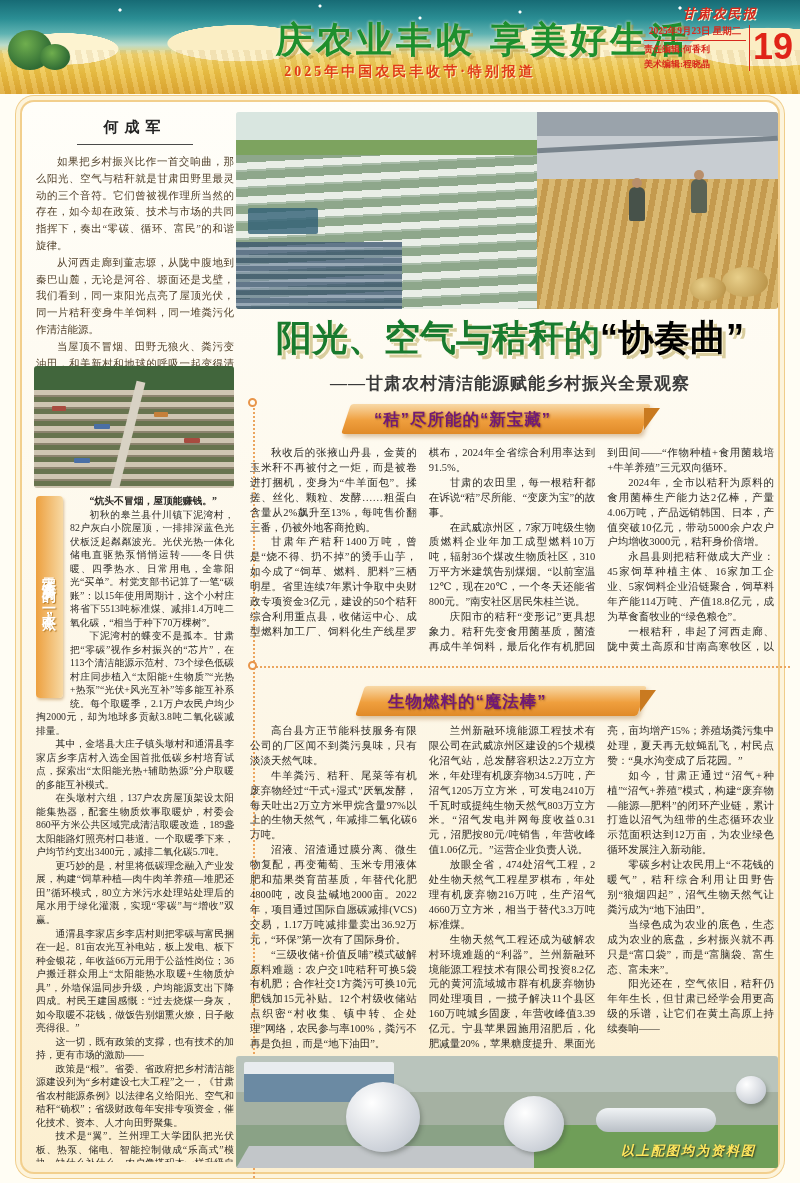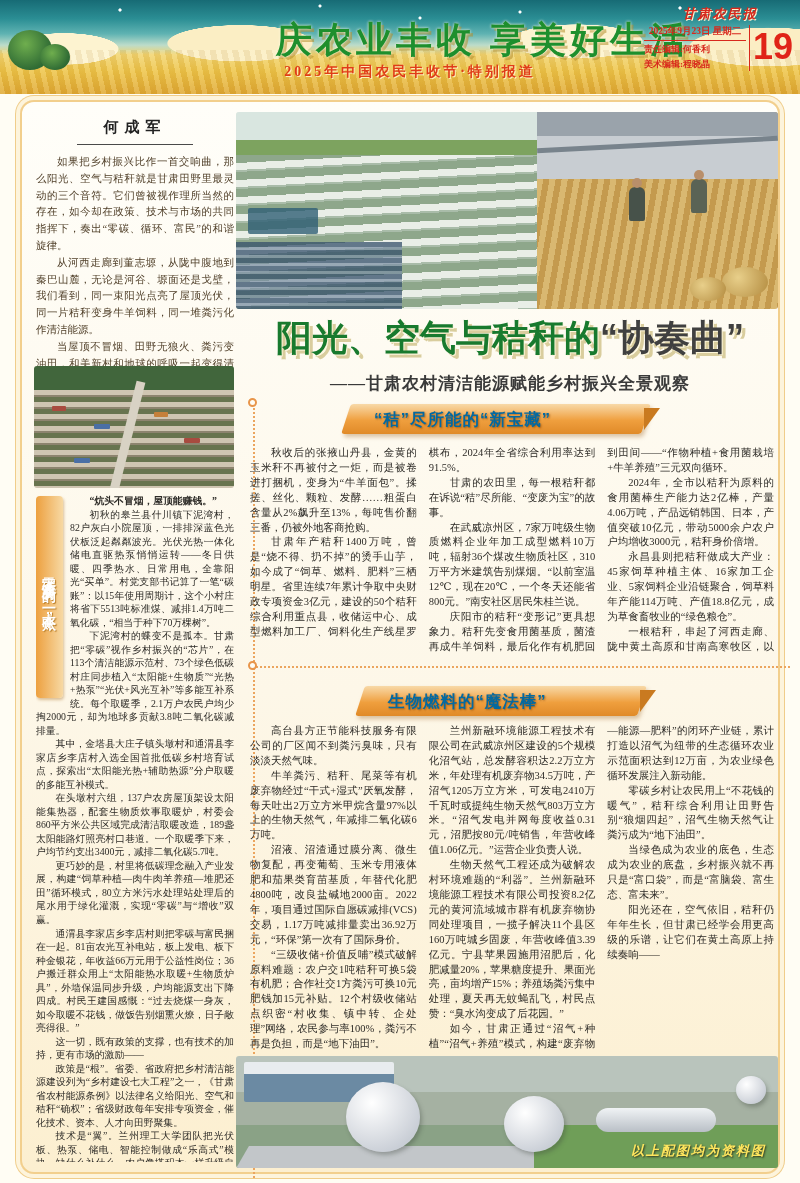--- a/index.html
+++ b/index.html
@@ -148,21 +148,21 @@
   .hay1 { right:10px; bottom:12px; width:46px; height:30px; }
   .hay2 { right:52px; bottom:8px; width:36px; height:24px; }
 
   
   .headline { position:absolute; left:240px; top:314px; width:540px; text-align:center; }
   .headline-title {
     font-family:"Liberation Sans","DejaVu Sans",sans-serif;
     font-size:36px; font-weight:900; letter-spacing:0px; color:#187a2e; white-space:nowrap;
     text-shadow:1px 1px 0 #fdf6da, 4px 4px 0 #d9cd9d;
   }
-  .headline-title .accent { color:#404040; }
+  .headline-title .accent { color:#000000; }
   .headline-sub { margin-top:9px; font-size:17px; font-weight:bold; color:#3a3a3a; letter-spacing:1px; }
 
   
   .v-dot { position:absolute; left:253px; top:404px; height:774px; border-left:2px dotted #eba55e; }
   .h-dot { position:absolute; left:256px; top:666px; width:534px; border-top:2px dotted #eba55e; }
   .dot-circle {
     position:absolute; width:9px; height:9px; border:2px solid #e8954a; border-radius:50%; background:#fffdf4;
   }
   .dc1 { left:248px; top:398px; }
   .dc2 { left:248px; top:661px; }
@@ -172,21 +172,21 @@
   .ribbon .bg {
     position:absolute; inset:0; transform:skewX(-18deg); border-radius:3px;
     background:linear-gradient(180deg,#f8d9a8,#ef9f3e 55%,#e08a28);
     box-shadow:3px 3px 4px rgba(150,90,20,.35);
   }
   .ribbon .fold {
     position:absolute; right:-14px; top:4px; width:0; height:0;
     border-top:22px solid #c97a20; border-right:16px solid transparent;
   }
   .ribbon .txt {
-    position:relative; line-height:30px; padding:0 28px; color:#0369a1;
+    position:relative; line-height:30px; padding:0 28px; color:#701a75;
     font-weight:bold; font-size:16.5px; letter-spacing:1px; white-space:nowrap;
     font-family:"Liberation Sans",sans-serif;
     text-shadow:1px 1px 2px rgba(140,70,0,.65);
   }
   .ribbon1 { left:346px; top:404px; width:300px; }
   .ribbon2 { left:360px; top:686px; width:282px; }
 
   
   .cols {
     position:absolute; left:250px; width:524px;
@@ -209,21 +209,21 @@
   .d1 { left:110px; top:26px; width:74px; height:70px; }
   .d2 { left:268px; top:40px; width:60px; height:56px; }
   .d4 { left:500px; top:20px; width:30px; height:28px; }
   .bp-tank { position:absolute; left:360px; top:52px; width:120px; height:24px;
       background:linear-gradient(180deg,#f0f3f5,#b9bfc6); border-radius:12px; }
   .bp-grass { position:absolute; right:0; bottom:0; width:45%; height:38%;
       background:#6f9e58; }
   .bp-road { position:absolute; left:0; bottom:0; width:60%; height:20%;
       background:#c2c6c9; transform:skewX(-30deg); transform-origin:bottom left; }
   .photo-caption {
-    position:absolute; right:12px; bottom:8px;
+    position:absolute; right:22px; bottom:8px;
     color:#ffe65e; font-weight:bold; font-style:italic; font-size:13px; letter-spacing:2px;
     text-shadow:1px 1px 2px rgba(40,40,20,.9);
   }
 </style>
 </head>
 <body>
 
 <div class="banner">
   <div class="field-stripes"></div>
   <div class="tree t1"></div>
@@ -324,20 +324,21 @@
   <div class="bg"></div>
   <div class="fold"></div>
   <div class="txt">生物燃料的“魔法棒”</div>
 </div>
 <div class="cols bio-cols">
   <p>高台县方正节能科技服务有限公司的厂区闻不到粪污臭味，只有淡淡天然气味。</p>
   <p>牛羊粪污、秸秆、尾菜等有机废弃物经过“干式+湿式”厌氧发酵，每天吐出2万立方米甲烷含量97%以上的生物天然气，年减排二氧化碳6万吨。</p>
   <p>沼液、沼渣通过膜分离、微生物复配，再变葡萄、玉米专用液体肥和茄果类育苗基质，年替代化肥4800吨，改良盐碱地2000亩。2022年，项目通过国际自愿碳减排(VCS)交易，1.17万吨减排量卖出36.92万元，“环保”第一次有了国际身价。</p>
   <p>“三级收储+价值反哺”模式破解原料难题：农户交1吨秸秆可换5袋有机肥；合作社交1方粪污可换10元肥钱加15元补贴。12个村级收储站点织密“村收集、镇中转、企处理”网络，农民参与率100%，粪污不再是负担，而是“地下油田”。</p>
   <p>兰州新融环境能源工程技术有限公司在武威凉州区建设的5个规模化沼气站，总发酵容积达2.2万立方米，年处理有机废弃物34.5万吨，产沼气1205万立方米，可发电2410万千瓦时或提纯生物天然气803万立方米。“沼气发电并网每度收益0.31元，沼肥按80元/吨销售，年营收峰值1.06亿元。”运营企业负责人说。</p>
+  <p>放眼全省，474处沼气工程，2处生物天然气工程星罗棋布，年处理有机废弃物216万吨，生产沼气4660万立方米，相当于替代3.3万吨标准煤。</p>
   <p>生物天然气工程还成为破解农村环境难题的“利器”。兰州新融环境能源工程技术有限公司投资8.2亿元的黄河流域城市群有机废弃物协同处理项目，一揽子解决11个县区160万吨城乡固废，年营收峰值3.39亿元。宁县苹果园施用沼肥后，化肥减量20%，苹果糖度提升、果面光亮，亩均增产15%；养殖场粪污集中处理，夏天再无蚊蝇乱飞，村民点赞：“臭水沟变成了后花园。”</p>
   <p>如今，甘肃正通过“沼气+种植”“沼气+养殖”模式，构建“废弃物—能源—肥料”的闭环产业链，累计打造以沼气为纽带的生态循环农业示范面积达到12万亩，为农业绿色循环发展注入新动能。</p>
   <p>零碳乡村让农民用上“不花钱的暖气”，秸秆综合利用让田野告别“狼烟四起”，沼气生物天然气让粪污成为“地下油田”。</p>
   <p>当绿色成为农业的底色，生态成为农业的底盘，乡村振兴就不再只是“富口袋”，而是“富脑袋、富生态、富未来”。</p>
   <p>阳光还在，空气依旧，秸秆仍年年生长，但甘肃已经学会用更高级的乐谱，让它们在黄土高原上持续奏响——</p>
 
 </div>
 
 <div class="bottom-photo">
   <div class="bp-shed"></div>

